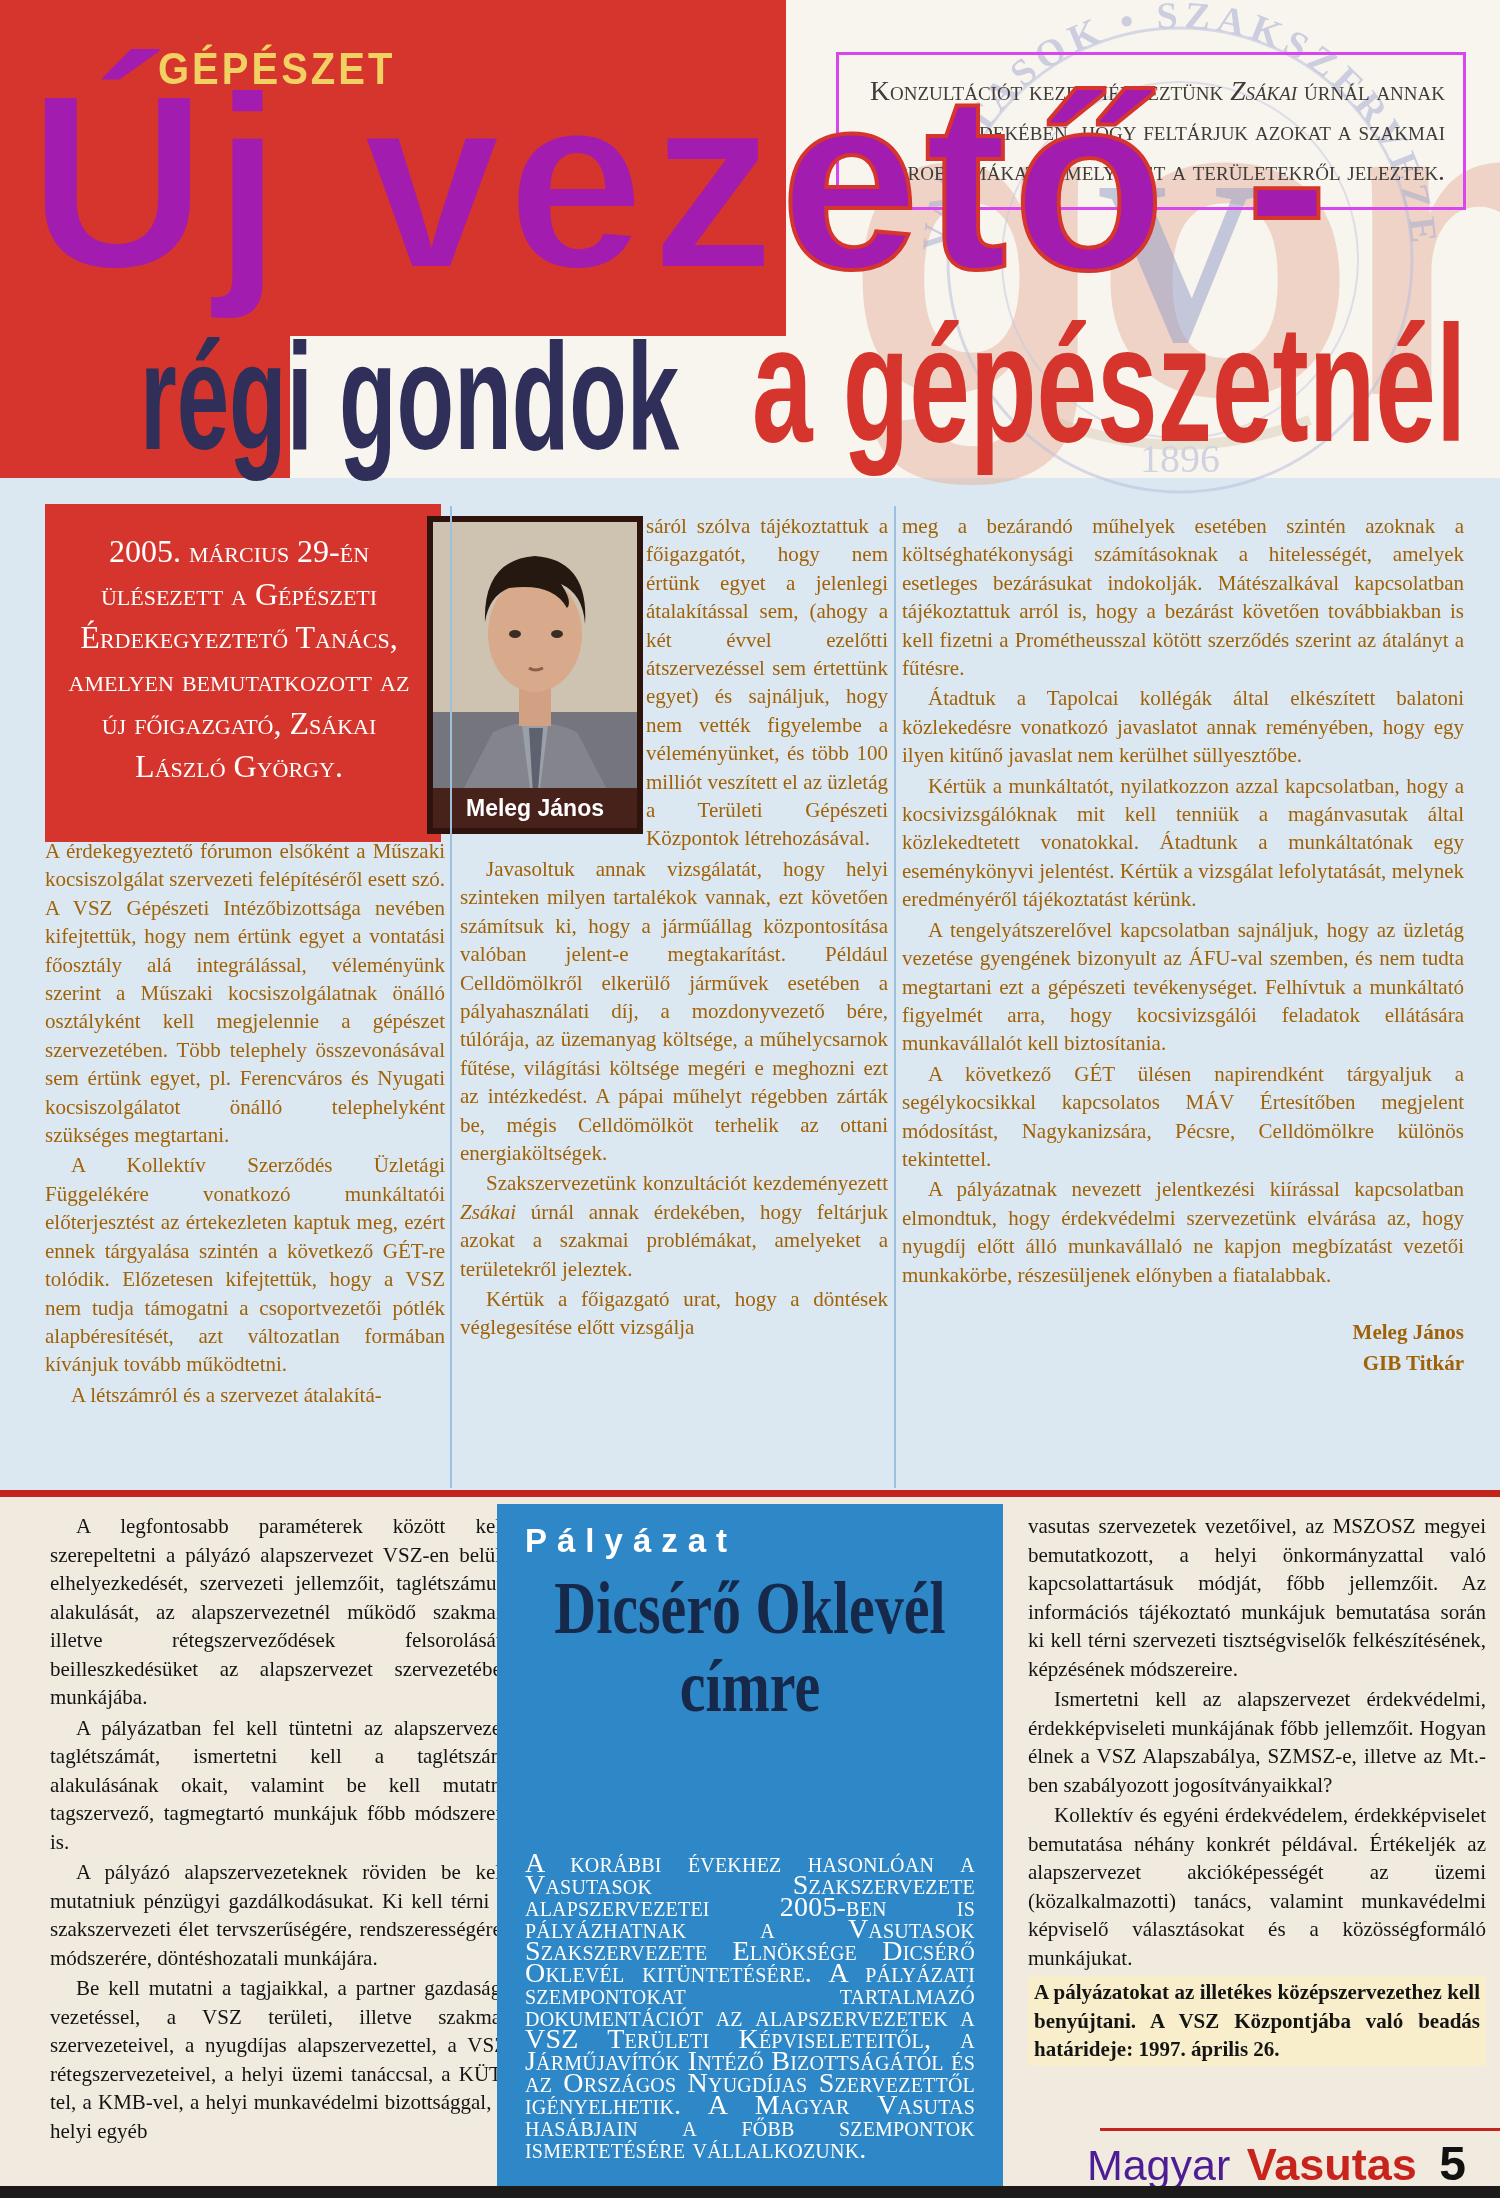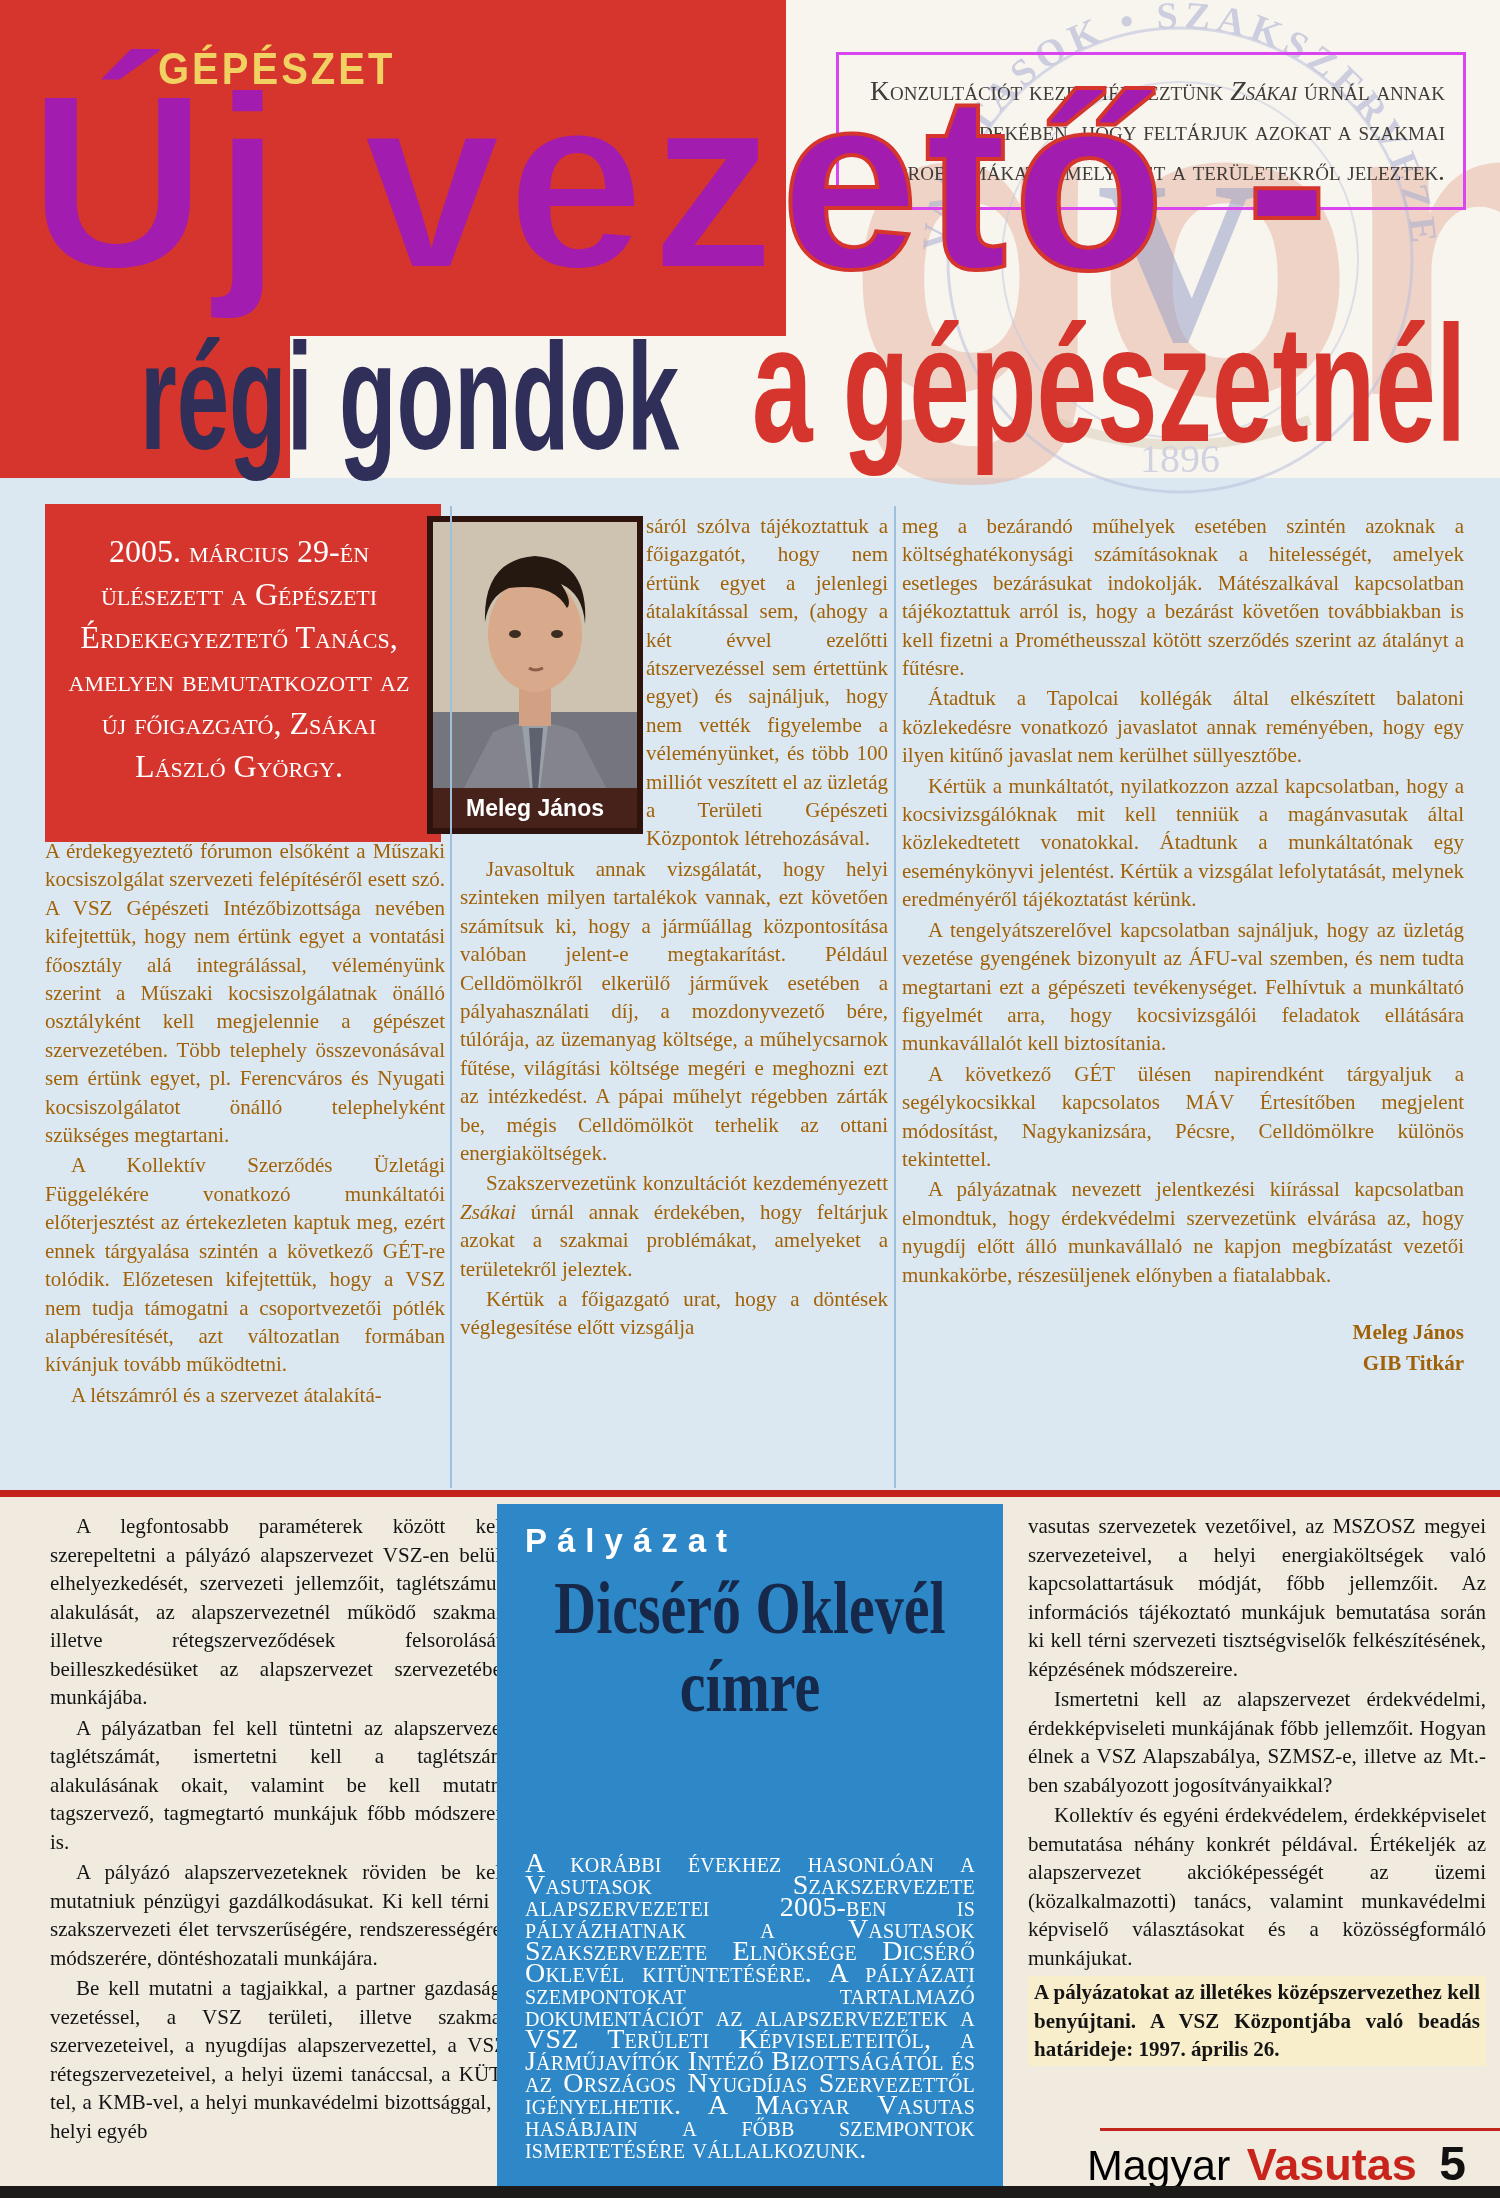--- a/index.html
+++ b/index.html
@@ -65,21 +65,21 @@
   .obox-kicker{font-family:"Liberation Sans",sans-serif;font-weight:bold;font-size:33px;color:#fff;
       letter-spacing:10px;}
   .obox-titlewrap{height:218px;margin-top:10px;text-align:center;transform:scaleY(1.28);transform-origin:top center;}
   .obox-title{font-family:"Liberation Serif",serif;font-weight:bold;font-size:58px;line-height:1.05;color:#16294b;}
   .obox-body{margin-top:64px;color:#ffffff;font-variant:small-caps;font-size:28px;line-height:22px;
       text-align:justify;letter-spacing:.2px;}
 
   
   .footer-line{left:1100px;top:2128px;width:400px;height:3px;background:#c3251c;z-index:3;}
   .footer{left:1000px;top:2136px;width:466px;z-index:3;text-align:right;font-family:"Liberation Sans",sans-serif;white-space:nowrap;}
-  .f-black{font-size:43px;color:#000000;margin-top:24px;}
+  .f-black{font-size:43px;color:#4c1d95;margin-top:24px;}
   .f-red{font-size:45px;font-weight:bold;color:#c9241b;padding-left:12px;}
   .f-page{font-size:48px;font-weight:bold;color:#111;padding-left:18px;}
 </style>
 </head>
 <body>
 
 <div class="page">
 
   <div class="abs bg-article"></div>
   <div class="abs bg-bottom"></div>
@@ -173,21 +173,21 @@
   <div class="abs obox">
     <div class="obox-kicker">Pályázat</div>
     <div class="obox-titlewrap">
       <div class="obox-title">Dicsérő Oklevél</div>
       <div class="obox-title">címre</div>
     </div>
     <div class="obox-body">A korábbi évekhez hasonlóan a Vasutasok Szakszervezete alapszervezetei 2005-ben is pályázhatnak a Vasutasok Szakszervezete Elnöksége Dicsérő Oklevél kitüntetésére. A pályázati szempontokat tartalmazó dokumentációt az alapszervezetek a VSZ Területi Képviseleteitől, a Járműjavítók Intéző Bizottságától és az Országos Nyugdíjas Szervezettől igényelhetik. A Magyar Vasutas hasábjain a főbb szempontok ismertetésére vállalkozunk.</div>
   </div>
 
   <div class="abs bcol bright">
-    <p class="noind">vasutas szervezetek vezetőivel, az MSZOSZ megyei szervezeteivel, a helyi energiaköltségek való kapcsolattartásuk módját, főbb jellemzőit. Az információs tájékoztató munkájuk bemutatása során ki kell térni szervezeti tisztségviselők felkészítésének, képzésének módszereire.</p>
+    <p class="noind">vasutas szervezetek vezetőivel, az MSZOSZ megyei bemutatkozott, a helyi önkormányzattal való kapcsolattartásuk módját, főbb jellemzőit. Az információs tájékoztató munkájuk bemutatása során ki kell térni szervezeti tisztségviselők felkészítésének, képzésének módszereire.</p>
     <p>Ismertetni kell az alapszervezet érdekvédelmi, érdekképviseleti munkájának főbb jellemzőit. Hogyan élnek a VSZ Alapszabálya, SZMSZ-e, illetve az Mt.-ben szabályozott jogosítványaikkal?</p>
     <p>Kollektív és egyéni érdekvédelem, érdekképviselet bemutatása néhány konkrét példával. Értékeljék az alapszervezet akcióképességét az üzemi (közalkalmazotti) tanács, valamint munkavédelmi képviselő választásokat és a közösségformáló munkájukat.</p>
     <p class="highlight">A pályázatokat az illetékes középszervezethez kell benyújtani. A VSZ Központjába való beadás határideje: 1997. április 26.</p>
   </div>
 
   <div class="abs footer-line"></div>
   <div class="abs footer">
     <span class="f-black">Magyar</span>
     <span class="f-red">Vasutas</span>
     <span class="f-page">5</span>

